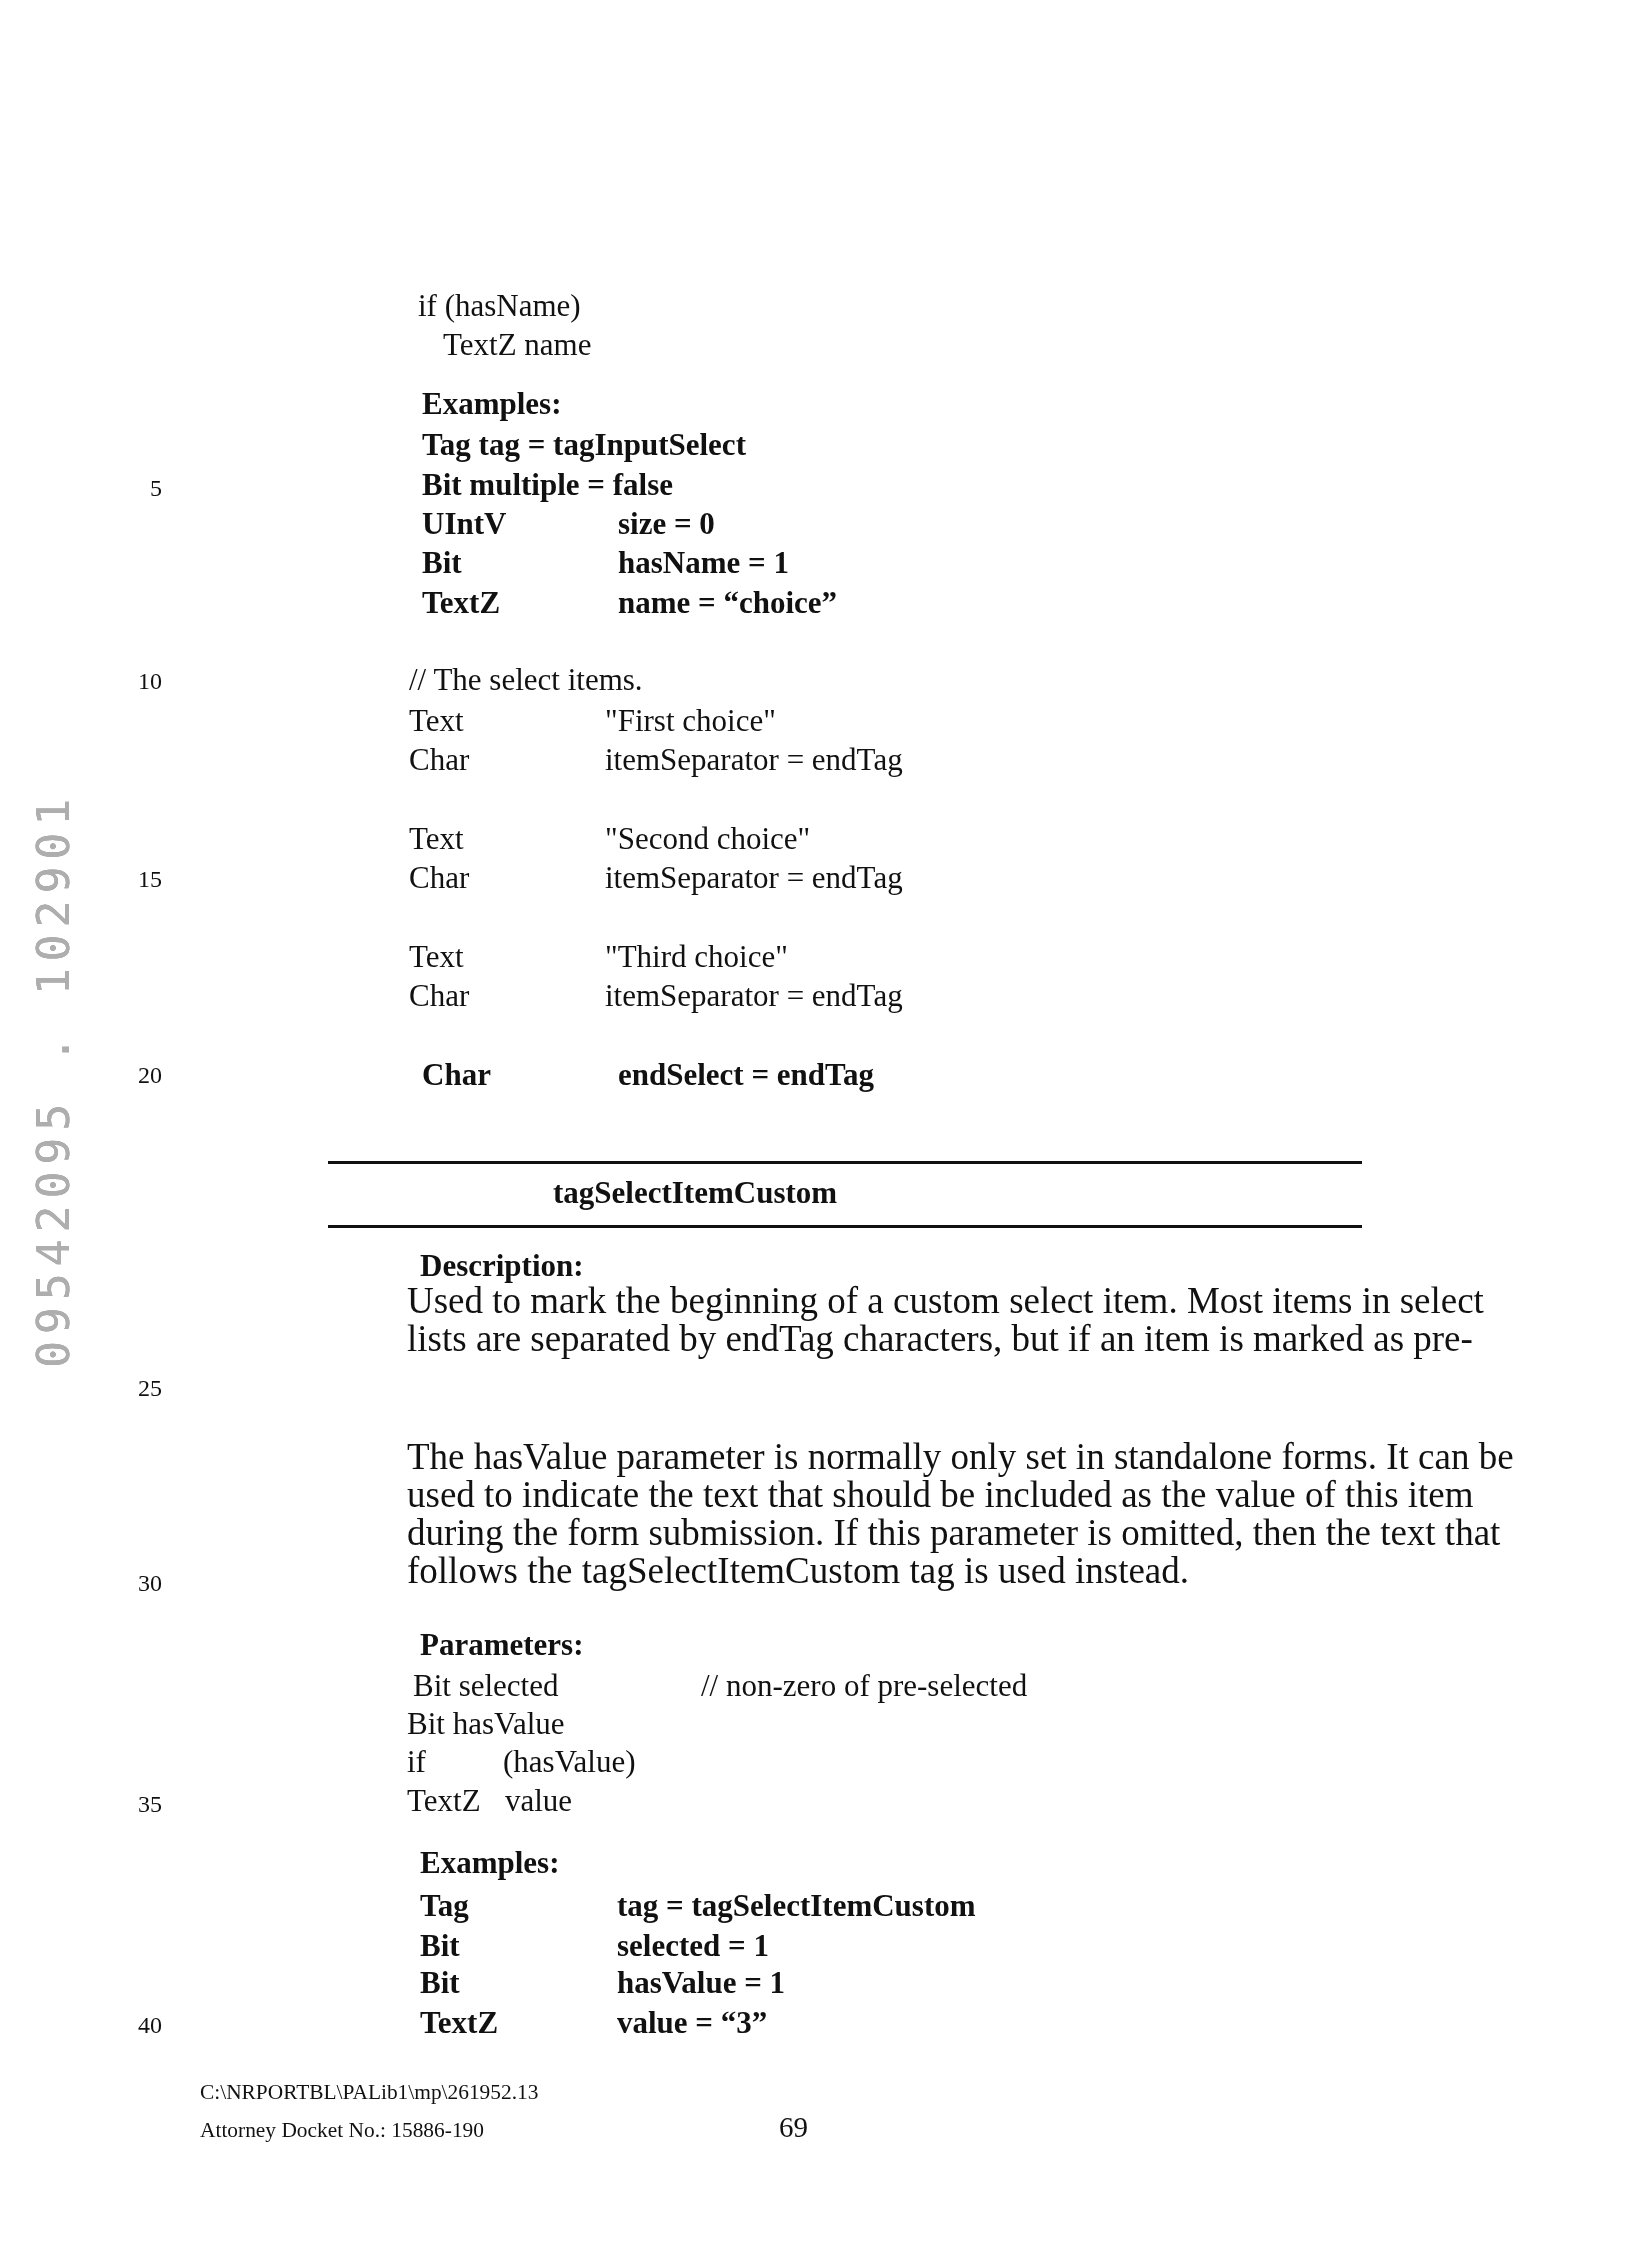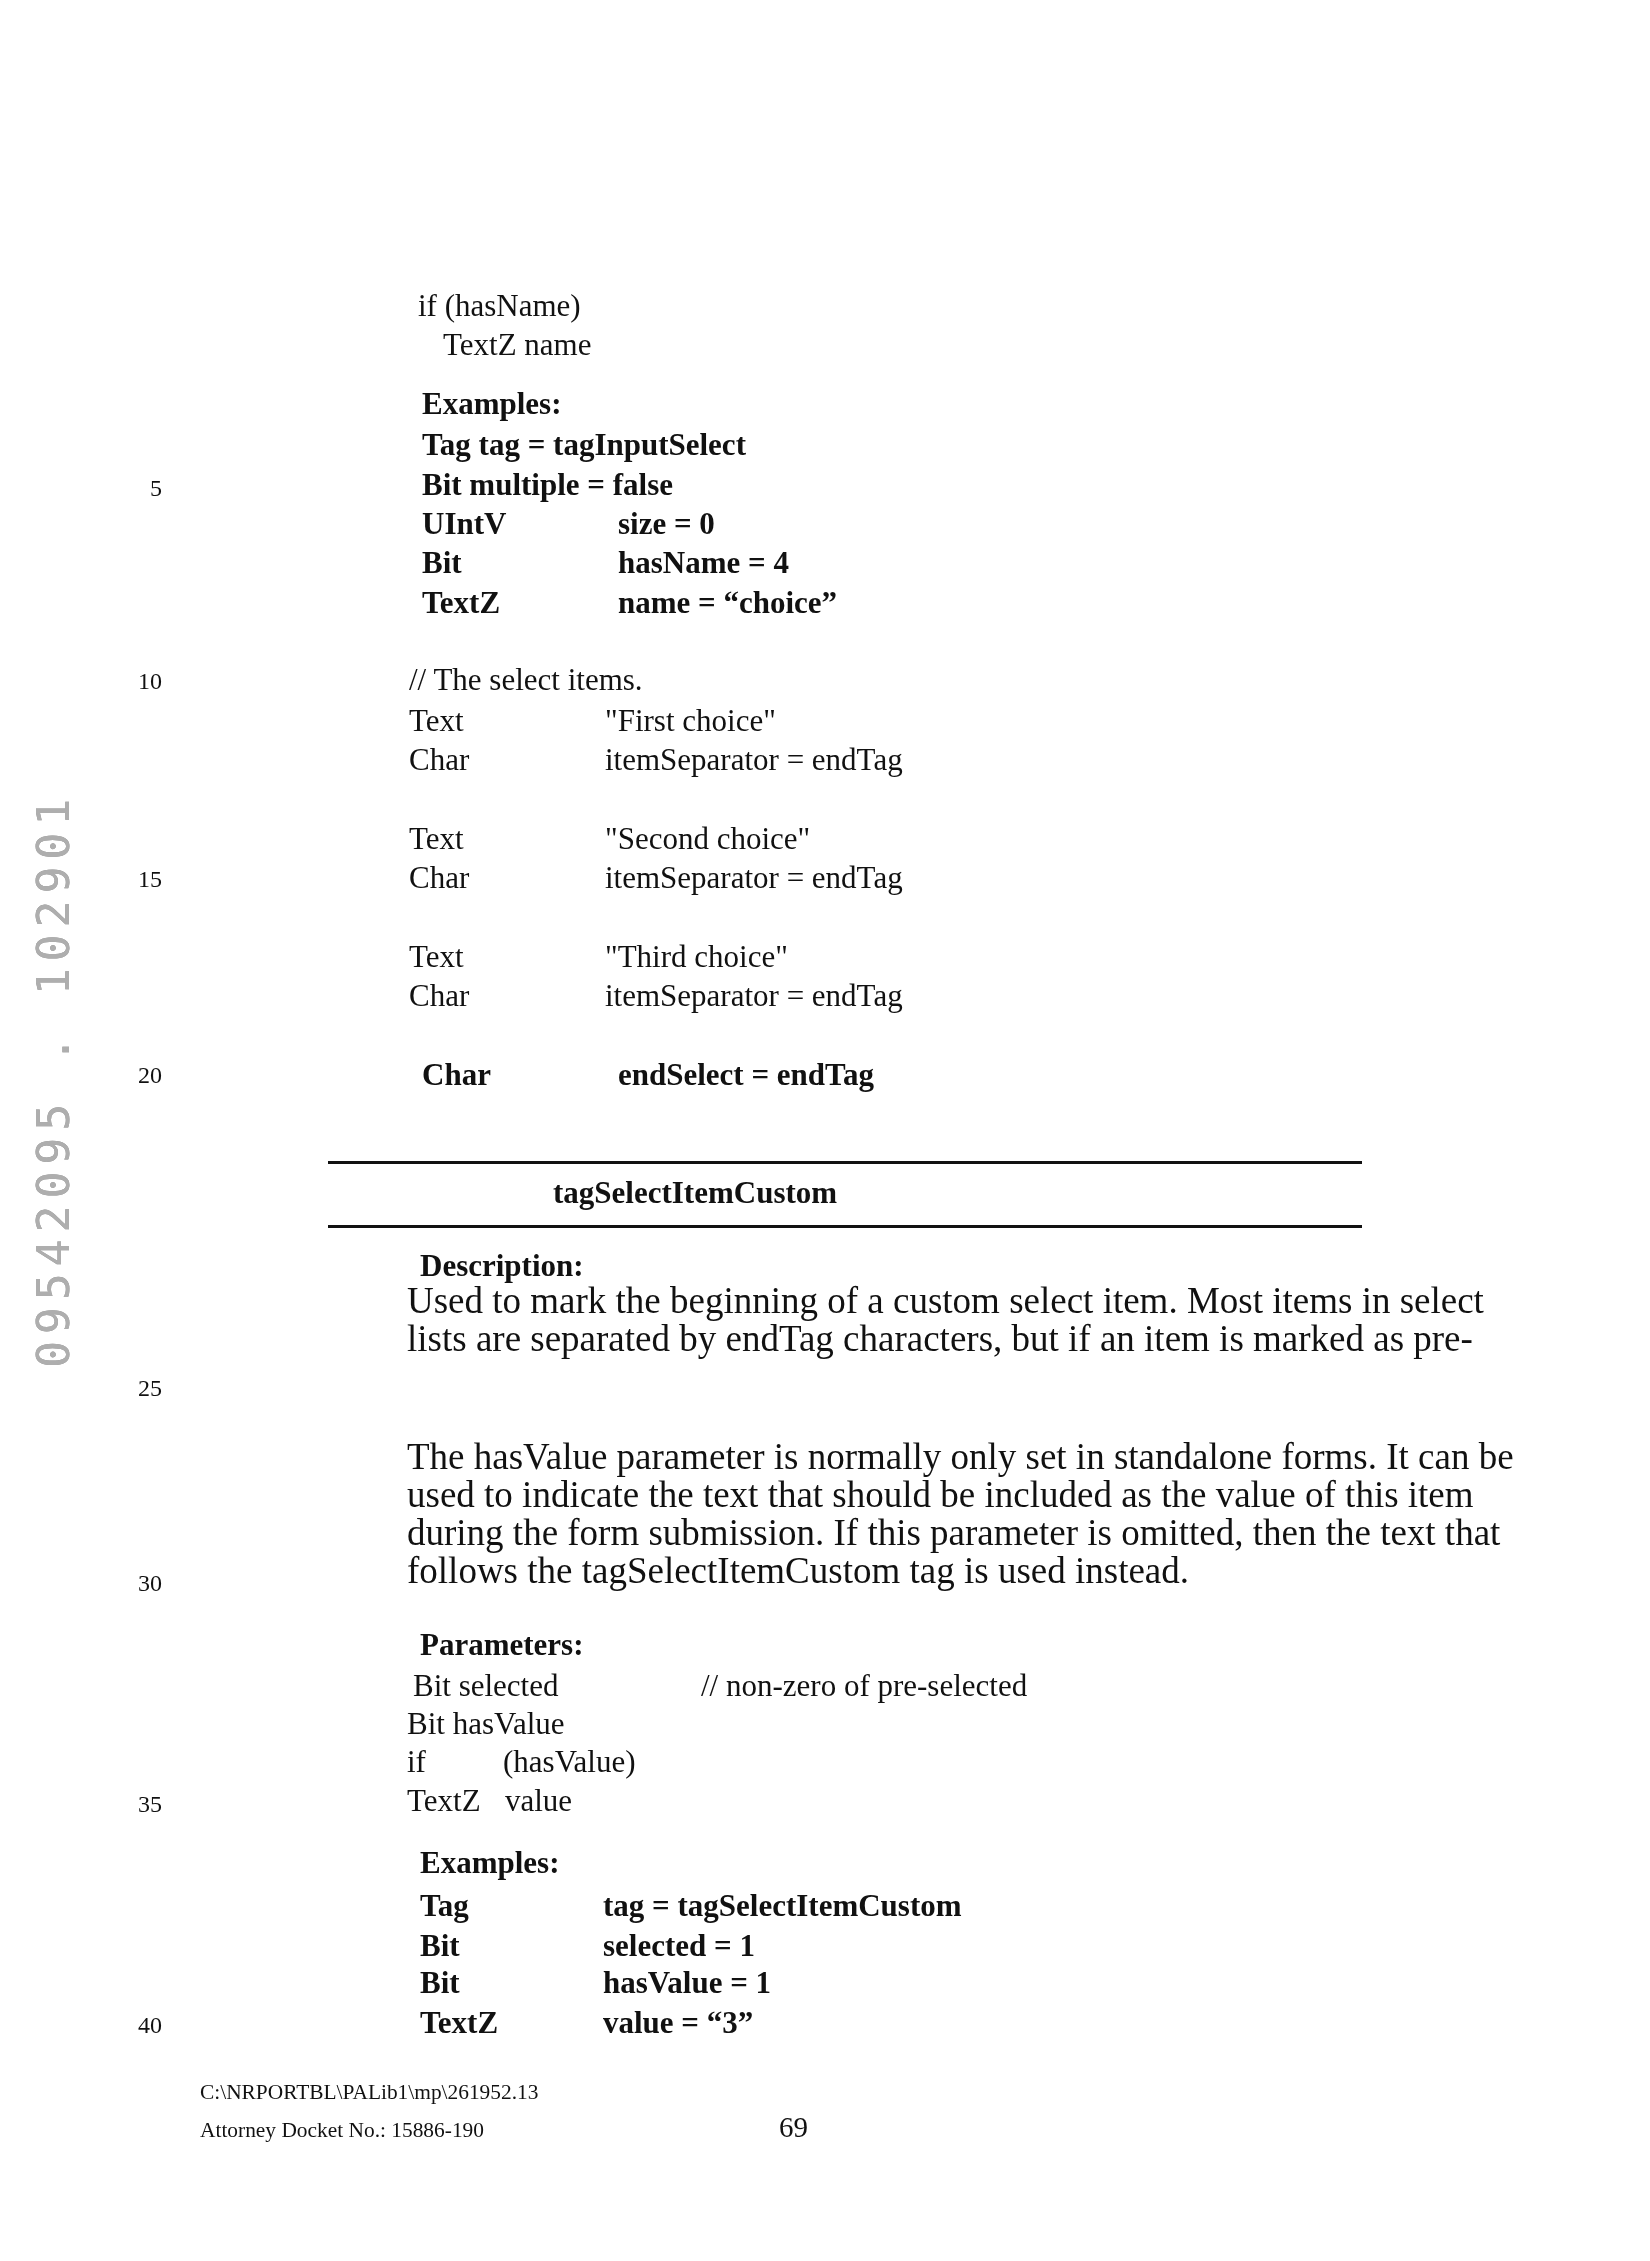--- a/index.html
+++ b/index.html
@@ -5,21 +5,21 @@
   html, body { margin: 0; padding: 0; background: #ffffff; }
   body { width: 1651px; height: 2261px; position: relative; overflow: hidden;
          font-family: "Liberation Serif", "DejaVu Serif", serif; color: #111111; }
   .t { position: absolute; white-space: nowrap; font-size: 31px; line-height: 1; }
   .b { font-weight: bold; margin-left: 13px; }
   .ln { position: absolute; font-size: 24px; line-height: 1; width: 58px; text-align: right; left: 104px; }
   .rule { position: absolute; left: 328px; width: 1034px; height: 3.4px; background: #111111; }
   .para { position: absolute; left: 407px; width: 991px; font-size: 37px; line-height: 38px; }
   .para span.line { display: block; white-space: nowrap; }
   .c2a { left: 605px; }
-  .c2b { left: 590px; text-align: right; }
+  .c2b { left: 604px; text-align: right; }
   .footer-sm { position: absolute; font-size: 21.4px; line-height: 1; white-space: nowrap; }
   .pagenum { position: absolute; font-size: 29px; line-height: 1; }
   .stamp { position: absolute; left: 19.4px; top: 825px; width: 68px; height: 510px; }
   .stamp-text { position: absolute; left: 50%; top: 50%;
      transform: translate(-50%, -50%) rotate(-90deg);
      font-family: "DejaVu Sans Mono", monospace; font-size: 45px; letter-spacing: 6.8px;
      color: #9a9a9a; white-space: nowrap;
      text-shadow: 0 0 0 #777; opacity: 0.8; }
 </style>
 </head>
@@ -40,21 +40,21 @@
 
 <div class="t" style="left:418px; top:290px">if (hasName)</div>
 <div class="t" style="left:443px; top:329px">TextZ name</div>
 
 <div class="t b" style="left:409px; top:388px">Examples:</div>
 <div class="t b" style="left:409px; top:429px">Tag tag = tagInputSelect</div>
 <div class="t b" style="left:409px; top:469px">Bit multiple = false</div>
 <div class="t b" style="left:409px; top:508px">UIntV</div>
 <div class="t b c2a" style="top:508px">size = 0</div>
 <div class="t b" style="left:409px; top:547px">Bit</div>
-<div class="t b c2a" style="top:547px">hasName = 4</div>
+<div class="t b c2a" style="top:547px">hasName = 1</div>
 <div class="t b" style="left:409px; top:587px">TextZ</div>
 <div class="t b c2a" style="top:587px">name = “choice”</div>
 
 <div class="t" style="left:409px; top:664px">// The select items.</div>
 <div class="t" style="left:409px; top:705px">Text</div>
 <div class="t c2a" style="top:705px">"First choice"</div>
 <div class="t" style="left:409px; top:744px">Char</div>
 <div class="t c2a" style="top:744px">itemSeparator = endTag</div>
 
 <div class="t" style="left:409px; top:823px">Text</div>

